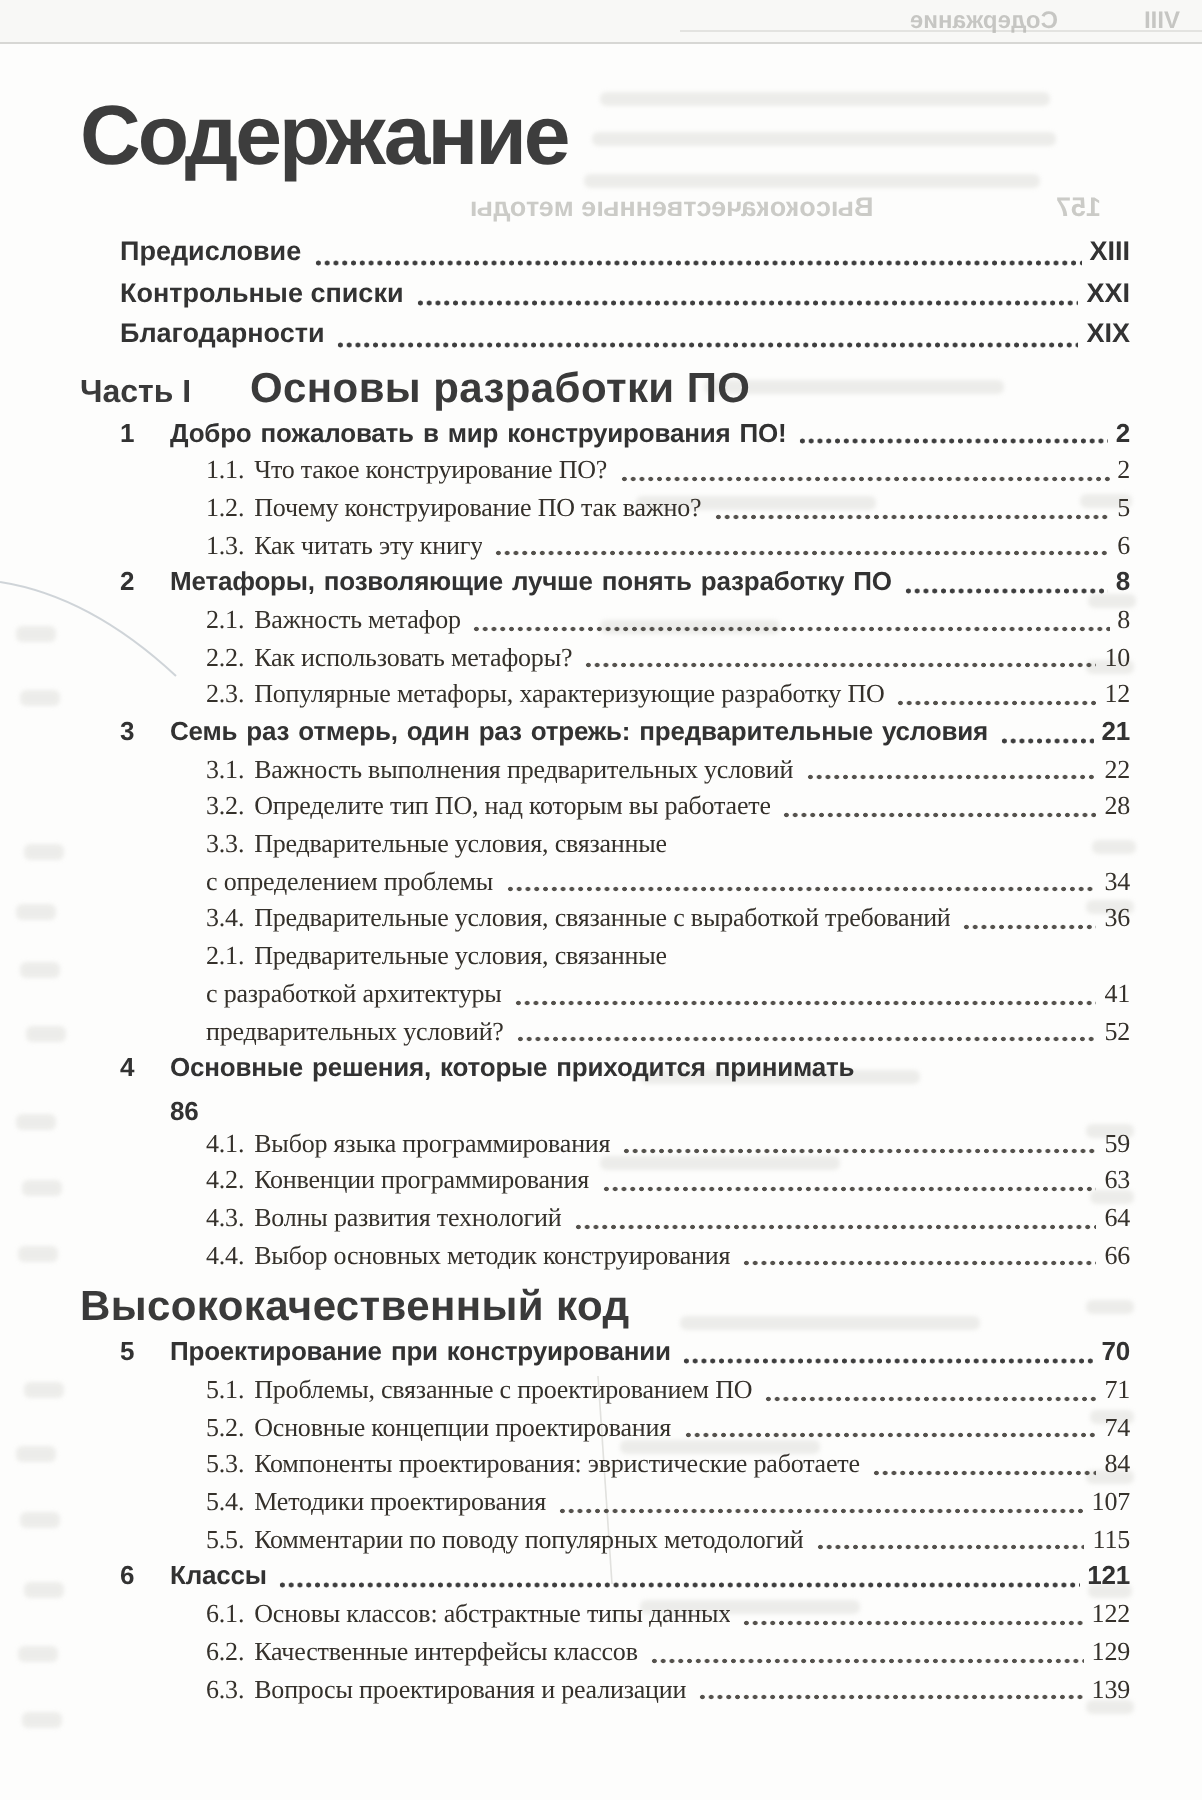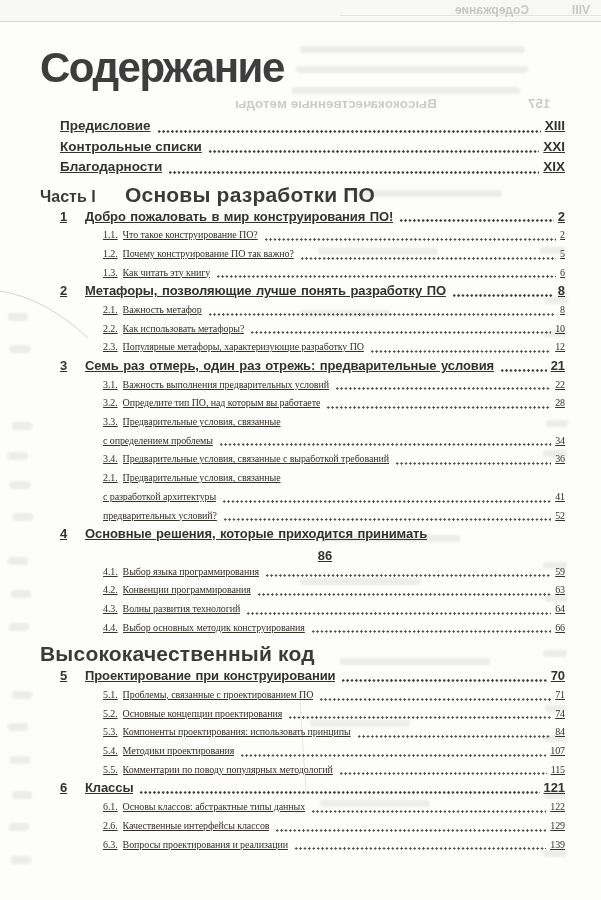--- a/index.html
+++ b/index.html
@@ -18,29 +18,29 @@
   .rule2{position:absolute;top:21px;left:0;width:601px;height:1px;background:#d7d7d4;}
   .topstrip{position:absolute;top:0;left:0;width:601px;height:21px;background:#f8f8f6;}
   .scratches{position:absolute;inset:0;z-index:2;pointer-events:none;}
   
   .content{position:absolute;z-index:3;left:40px;top:46px;width:525px;}
   h1.title{
     margin:0;font-size:42px;line-height:44px;font-weight:700;color:#3d3d3d;
     letter-spacing:-1.5px;
   }
   .frontmatter{margin-top:26px;}
-  .row{display:flex;align-items:center;height:18.7px;line-height:18.7px;overflow:hidden;text-decoration:underline;}
+  .row{display:flex;align-items:flex-start;height:18.7px;line-height:18.7px;overflow:hidden;}
   .fm{height:20.5px;line-height:20.5px;padding-left:20px;font-weight:700;font-size:13.5px;color:#333;}
   .part-header{display:flex;align-items:baseline;height:26px;line-height:26px;margin-top:4px;font-weight:700;color:#3a3a3a;}
   .part-label{flex:0 0 85px;font-size:16px;}
   .part-title{font-size:21px;letter-spacing:.2px;}
   .ch{padding-left:20px;font-weight:700;font-size:13px;color:#323232;word-spacing:1px;letter-spacing:-.1px;}
   .ch .num{flex:0 0 25px;}
   .ch.cont{padding-left:45px;flex-direction:column;}
-  .sec{padding-left:63px;font-family:"Liberation Serif","DejaVu Serif",serif;font-size:10px;color:#35312b;letter-spacing:-.1px;}
+  .sec{padding-left:63px;font-family:"Liberation Serif","DejaVu Serif",serif;font-size:13px;color:#35312b;letter-spacing:-.1px;}
   .sec .num{margin-right:5px;flex:none;}
   .label{white-space:nowrap;flex:0 1 auto;overflow:hidden;}
   .dots{
     flex:1 1 auto;min-width:6px;align-self:flex-end;height:5px;margin:0 4px 3px 6px;
     background-image:radial-gradient(circle,#55524d 1px,transparent 1.3px);
     background-size:4.4px 5px;background-position:0 100%;background-repeat:repeat-x;
   }
   .ch .dots,.fm .dots{background-image:radial-gradient(circle,#3f3f3f 1.1px,transparent 1.4px);}
   .pg{flex:none;white-space:nowrap;}
 </style>
@@ -272,21 +272,21 @@
           <span class="pg">71</span>
         </div>
         <div class="row sec">
           <span class="num">5.2.</span>
           <span class="label">Основные концепции проектирования</span>
           <span class="dots"></span>
           <span class="pg">74</span>
         </div>
         <div class="row sec">
           <span class="num">5.3.</span>
-          <span class="label">Компоненты проектирования: использовать принципы</span>
+          <span class="label">Компоненты проектирования: эвристические работаете</span>
           <span class="dots"></span>
           <span class="pg">84</span>
         </div>
         <div class="row sec">
           <span class="num">5.4.</span>
           <span class="label">Методики проектирования</span>
           <span class="dots"></span>
           <span class="pg">107</span>
         </div>
         <div class="row sec">
@@ -301,21 +301,21 @@
           <span class="dots"></span>
           <span class="pg">121</span>
         </div>
         <div class="row sec">
           <span class="num">6.1.</span>
           <span class="label">Основы классов: абстрактные типы данных</span>
           <span class="dots"></span>
           <span class="pg">122</span>
         </div>
         <div class="row sec">
-          <span class="num">2.6.</span>
+          <span class="num">6.2.</span>
           <span class="label">Качественные интерфейсы классов</span>
           <span class="dots"></span>
           <span class="pg">129</span>
         </div>
         <div class="row sec">
           <span class="num">6.3.</span>
           <span class="label">Вопросы проектирования и реализации</span>
           <span class="dots"></span>
           <span class="pg">139</span>
         </div>

